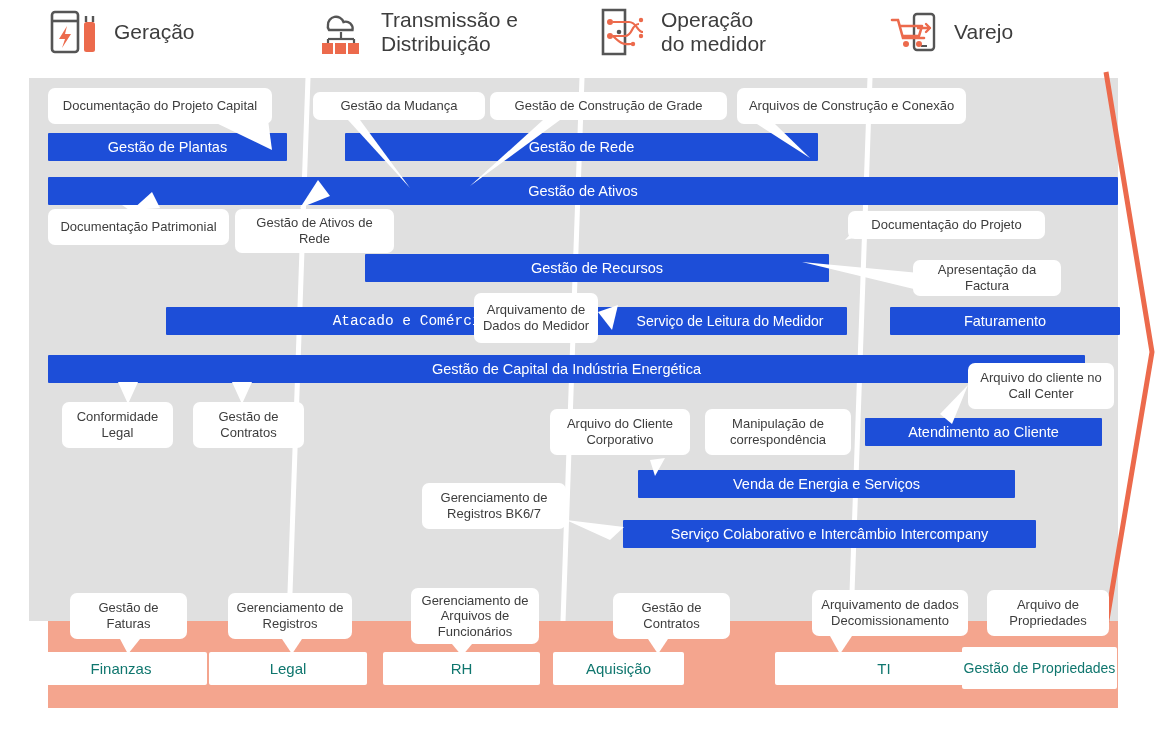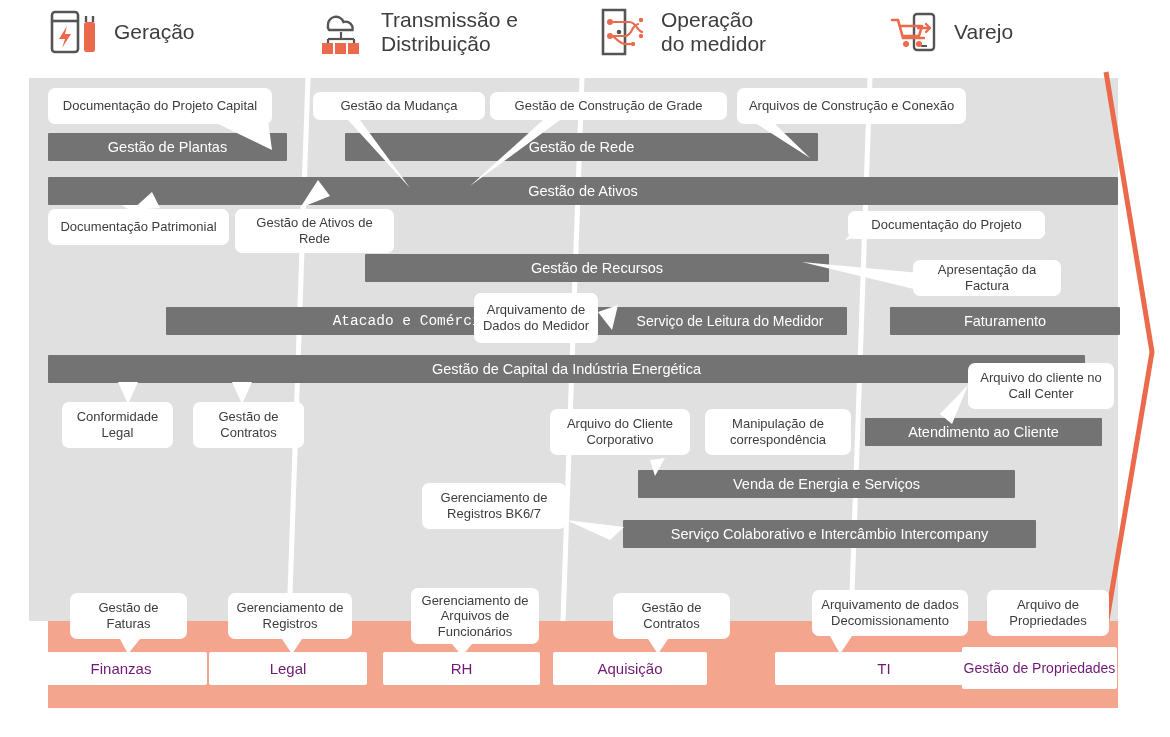--- a/index.html
+++ b/index.html
@@ -18,36 +18,36 @@
   .hdr-item{position:absolute;display:flex;align-items:center;gap:14px;}
   .hdr-label{font-size:21px;color:#3d3d3d;line-height:1.15;}
   .hdr-icon{width:52px;height:52px;position:relative;flex:0 0 52px;}
 
   
   .band{position:absolute;background:#e0e0e0;}
   .band-sep{position:absolute;background:#ffffff;width:5px;}
 
   
   .bar{
-    position:absolute;background:#737373;color:#ffffff;
+    position:absolute;background:#1d4ed8;color:#ffffff;
     display:flex;align-items:center;justify-content:center;
     font-size:14.5px;text-align:center;border-radius:1px;
     padding:0 12px;box-sizing:border-box;line-height:1.15;
   }
   .callout{
     position:absolute;background:#ffffff;color:#3d3d3d;
     display:flex;align-items:center;justify-content:center;
     font-size:13px;text-align:center;border-radius:7px;
     padding:0 8px;box-sizing:border-box;line-height:1.2;
     z-index:5;
   }
   .leader{position:absolute;z-index:3;}
   .bottomband{position:absolute;background:#f4a58e;}
   .bottombox{
-    position:absolute;background:#ffffff;color:#701a75;
+    position:absolute;background:#ffffff;color:#0f766e;
     display:flex;align-items:center;justify-content:center;
     font-size:15px;text-align:center;border-radius:2px;
     box-sizing:border-box;line-height:1.2;
   }
   svg{display:block;overflow:visible;}
 </style>
 </head>
 <body>
 
 <div class="stage">
@@ -182,17 +182,17 @@
   <div class="callout" style="left:70px;top:593px;width:117px;height:46px;">Gestão de Faturas</div>
   <div class="callout" style="left:228px;top:593px;width:124px;height:46px;">Gerenciamento de Registros</div>
   <div class="callout" style="left:411px;top:588px;width:128px;height:56px;">Gerenciamento de Arquivos de Funcionários</div>
   <div class="callout" style="left:613px;top:593px;width:117px;height:46px;">Gestão de Contratos</div>
   <div class="callout" style="left:812px;top:590px;width:156px;height:46px;">Arquivamento de dados Decomissionamento</div>
   <div class="callout" style="left:987px;top:590px;width:122px;height:46px;">Arquivo de Propriedades</div>
 
   <div class="bottombox" style="left:35px;top:652px;width:172px;height:33px;">Finanzas</div>
   <div class="bottombox" style="left:209px;top:652px;width:158px;height:33px;">Legal</div>
   <div class="bottombox" style="left:383px;top:652px;width:157px;height:33px;">RH</div>
-  <div class="bottombox" style="left:553px;top:652px;width:154px;height:33px;">Aquisição</div>
+  <div class="bottombox" style="left:553px;top:652px;width:131px;height:33px;">Aquisição</div>
   <div class="bottombox" style="left:730px;top:652px;width:218px;height:33px;margin-left:45px;">TI</div>
   <div class="bottombox" style="left:962px;top:647px;width:155px;height:42px;font-size:14px;">Gestão de Propriedades</div>
 
 </div>
 
 </body></html>

